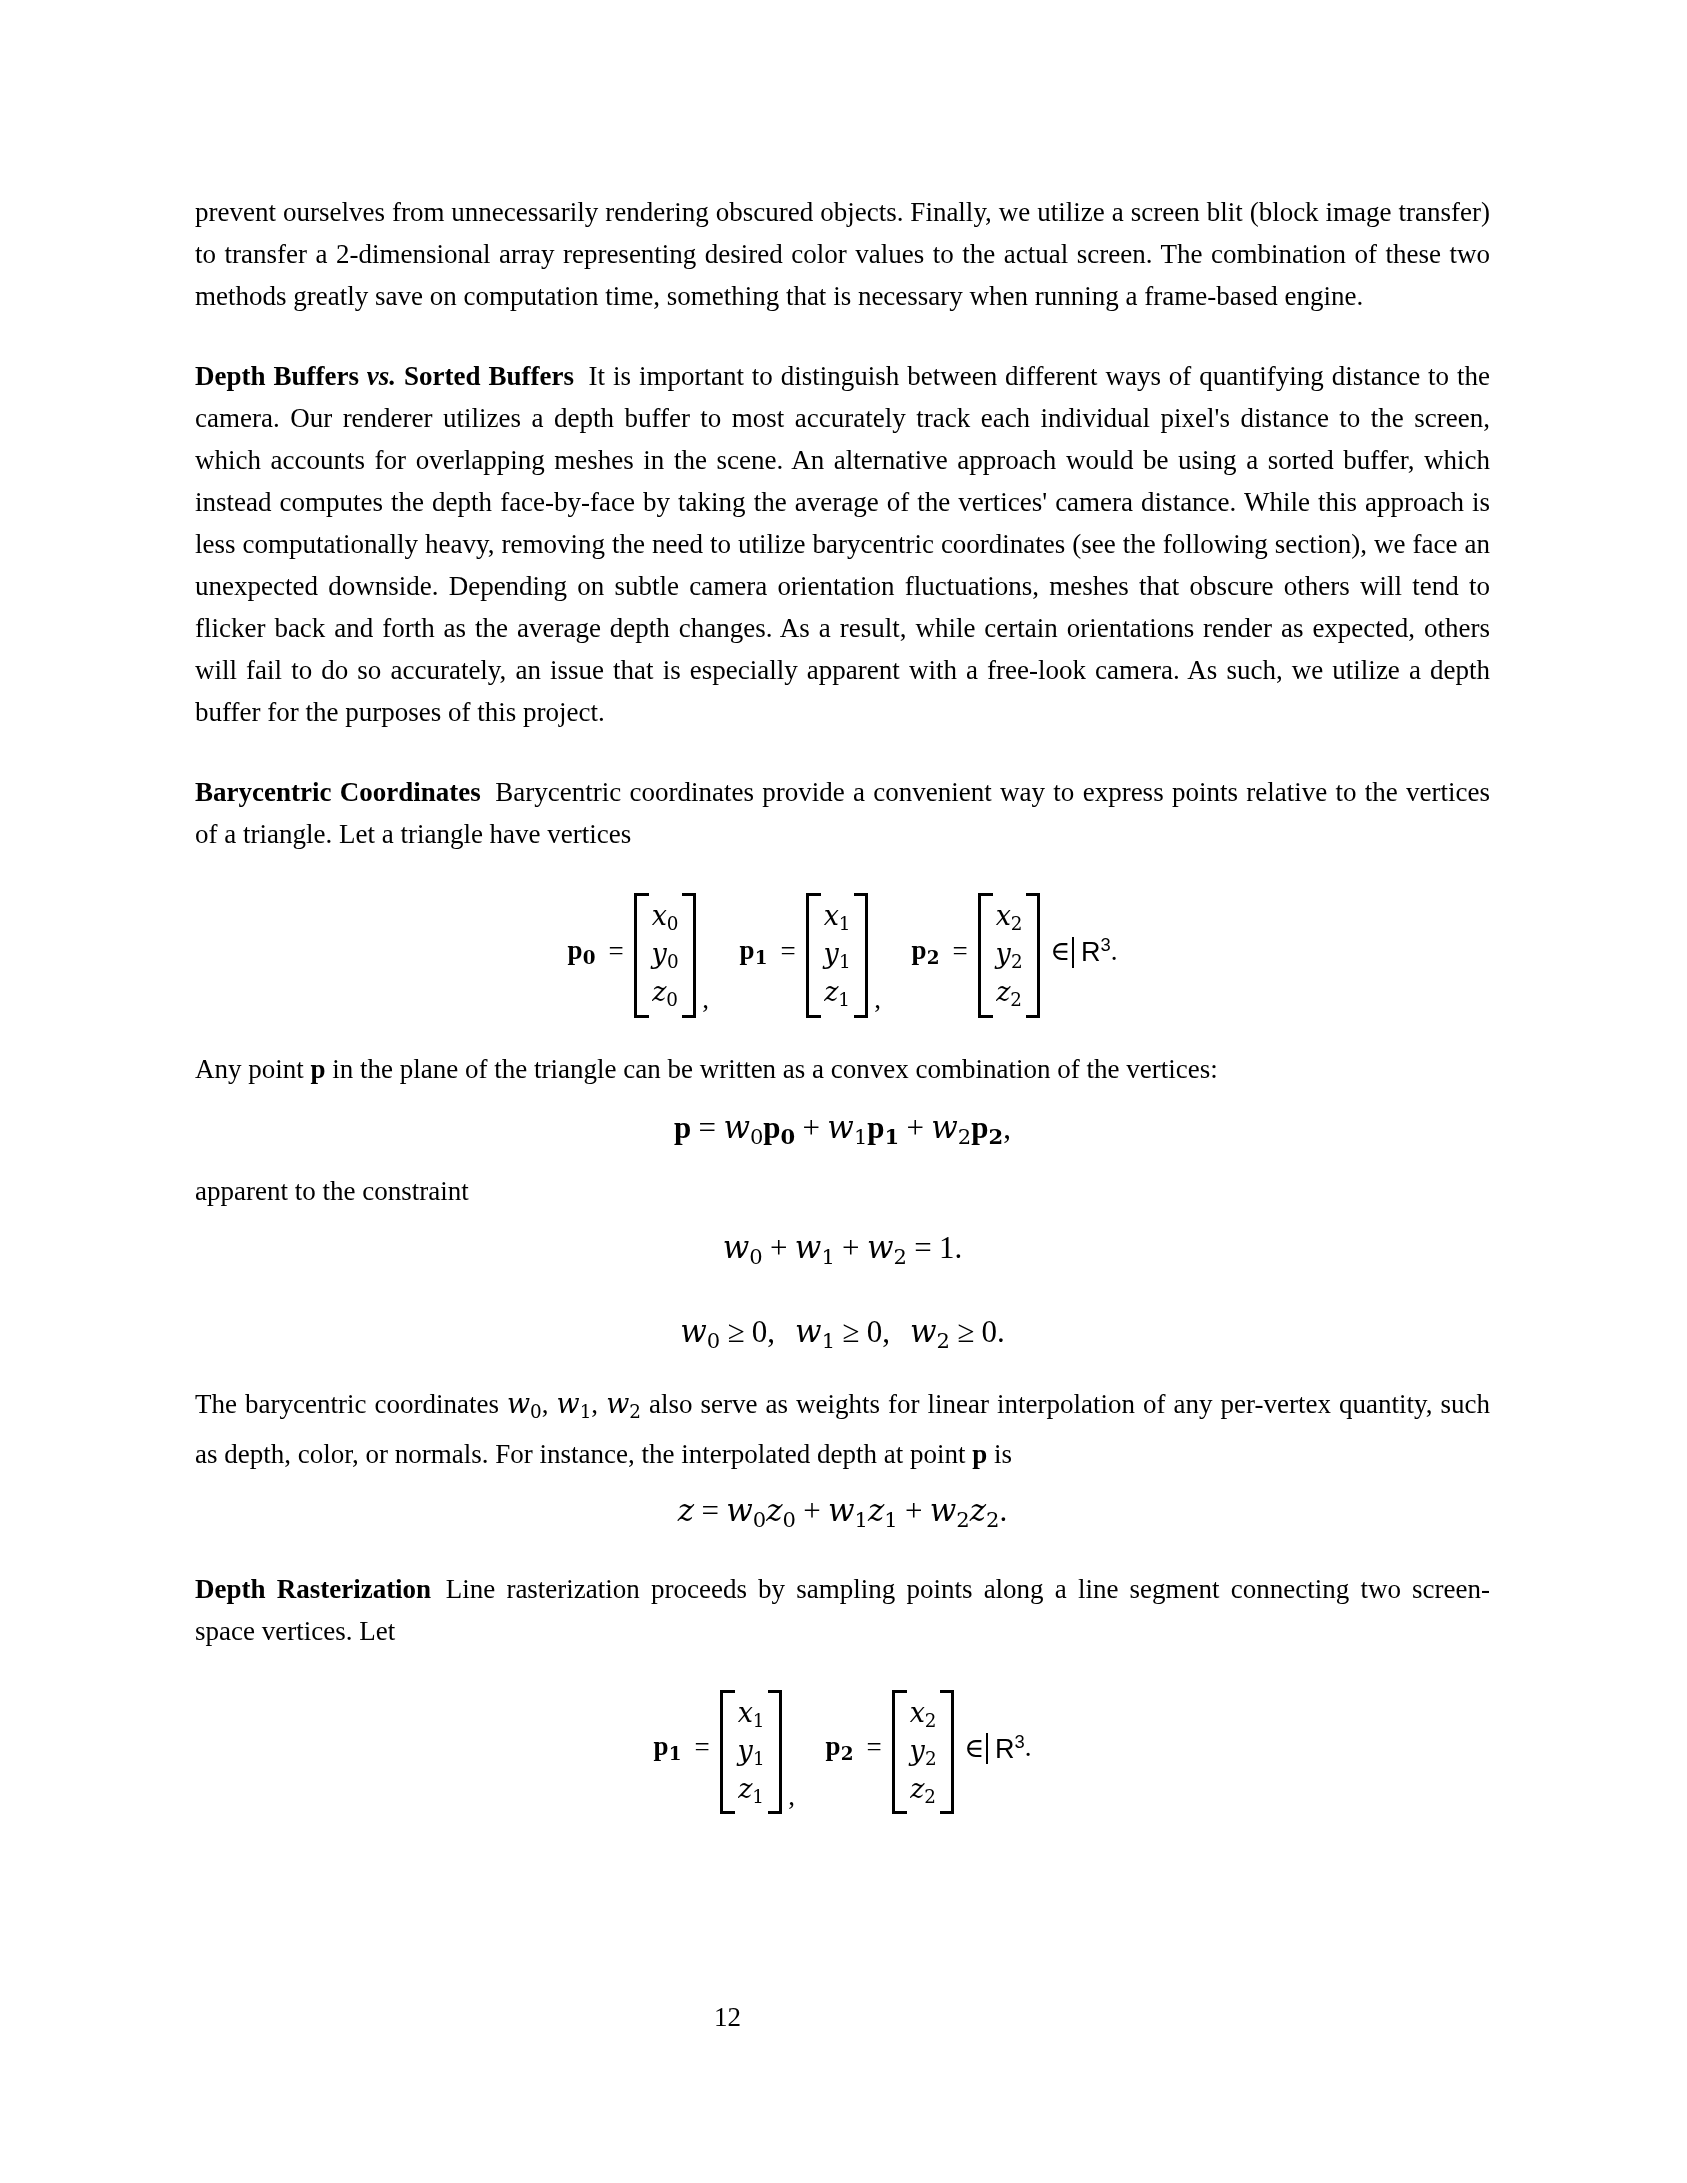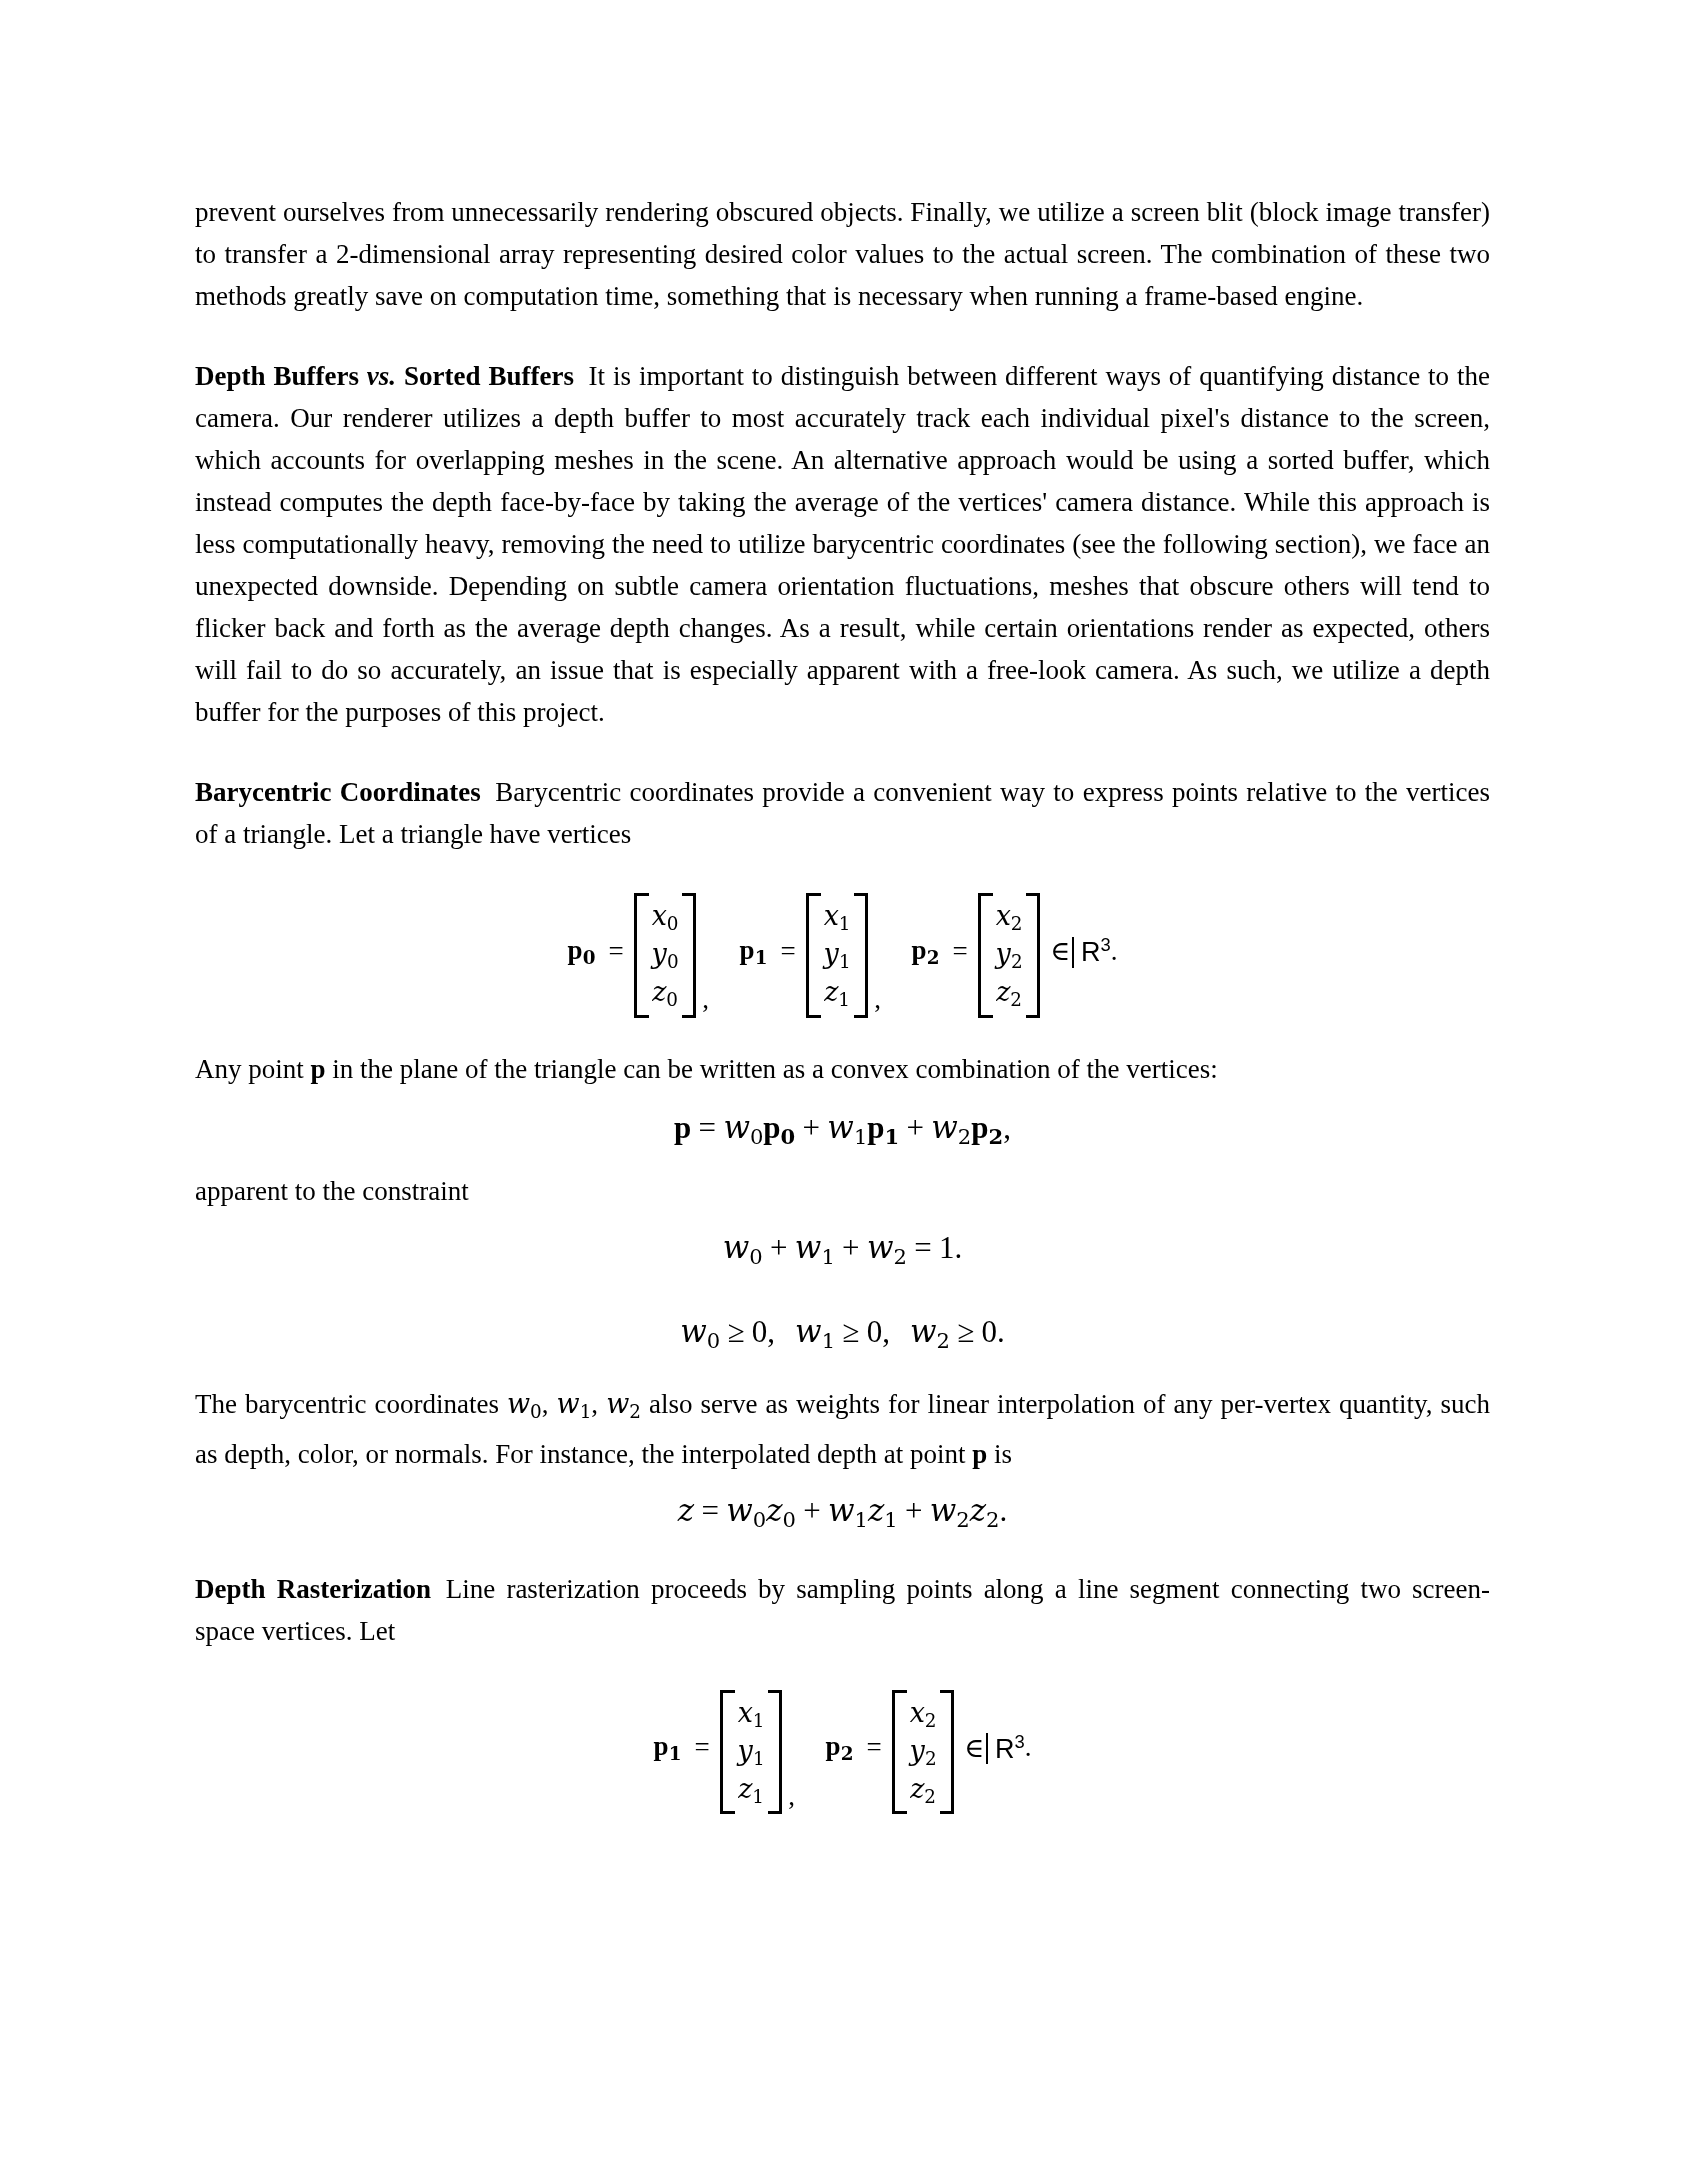--- a/index.html
+++ b/index.html
@@ -297,14 +297,15 @@
         </span>
       </div>
 
       <span class="inmath">∈</span>
       <span class="inmath bbR"><span>R</span><sup class="sp">3</sup></span>
         <span>.</span>
     </div>
 
   </div>
 
+  <div class="pagenum">12</div>
 </div>
 
 
 </body></html>

